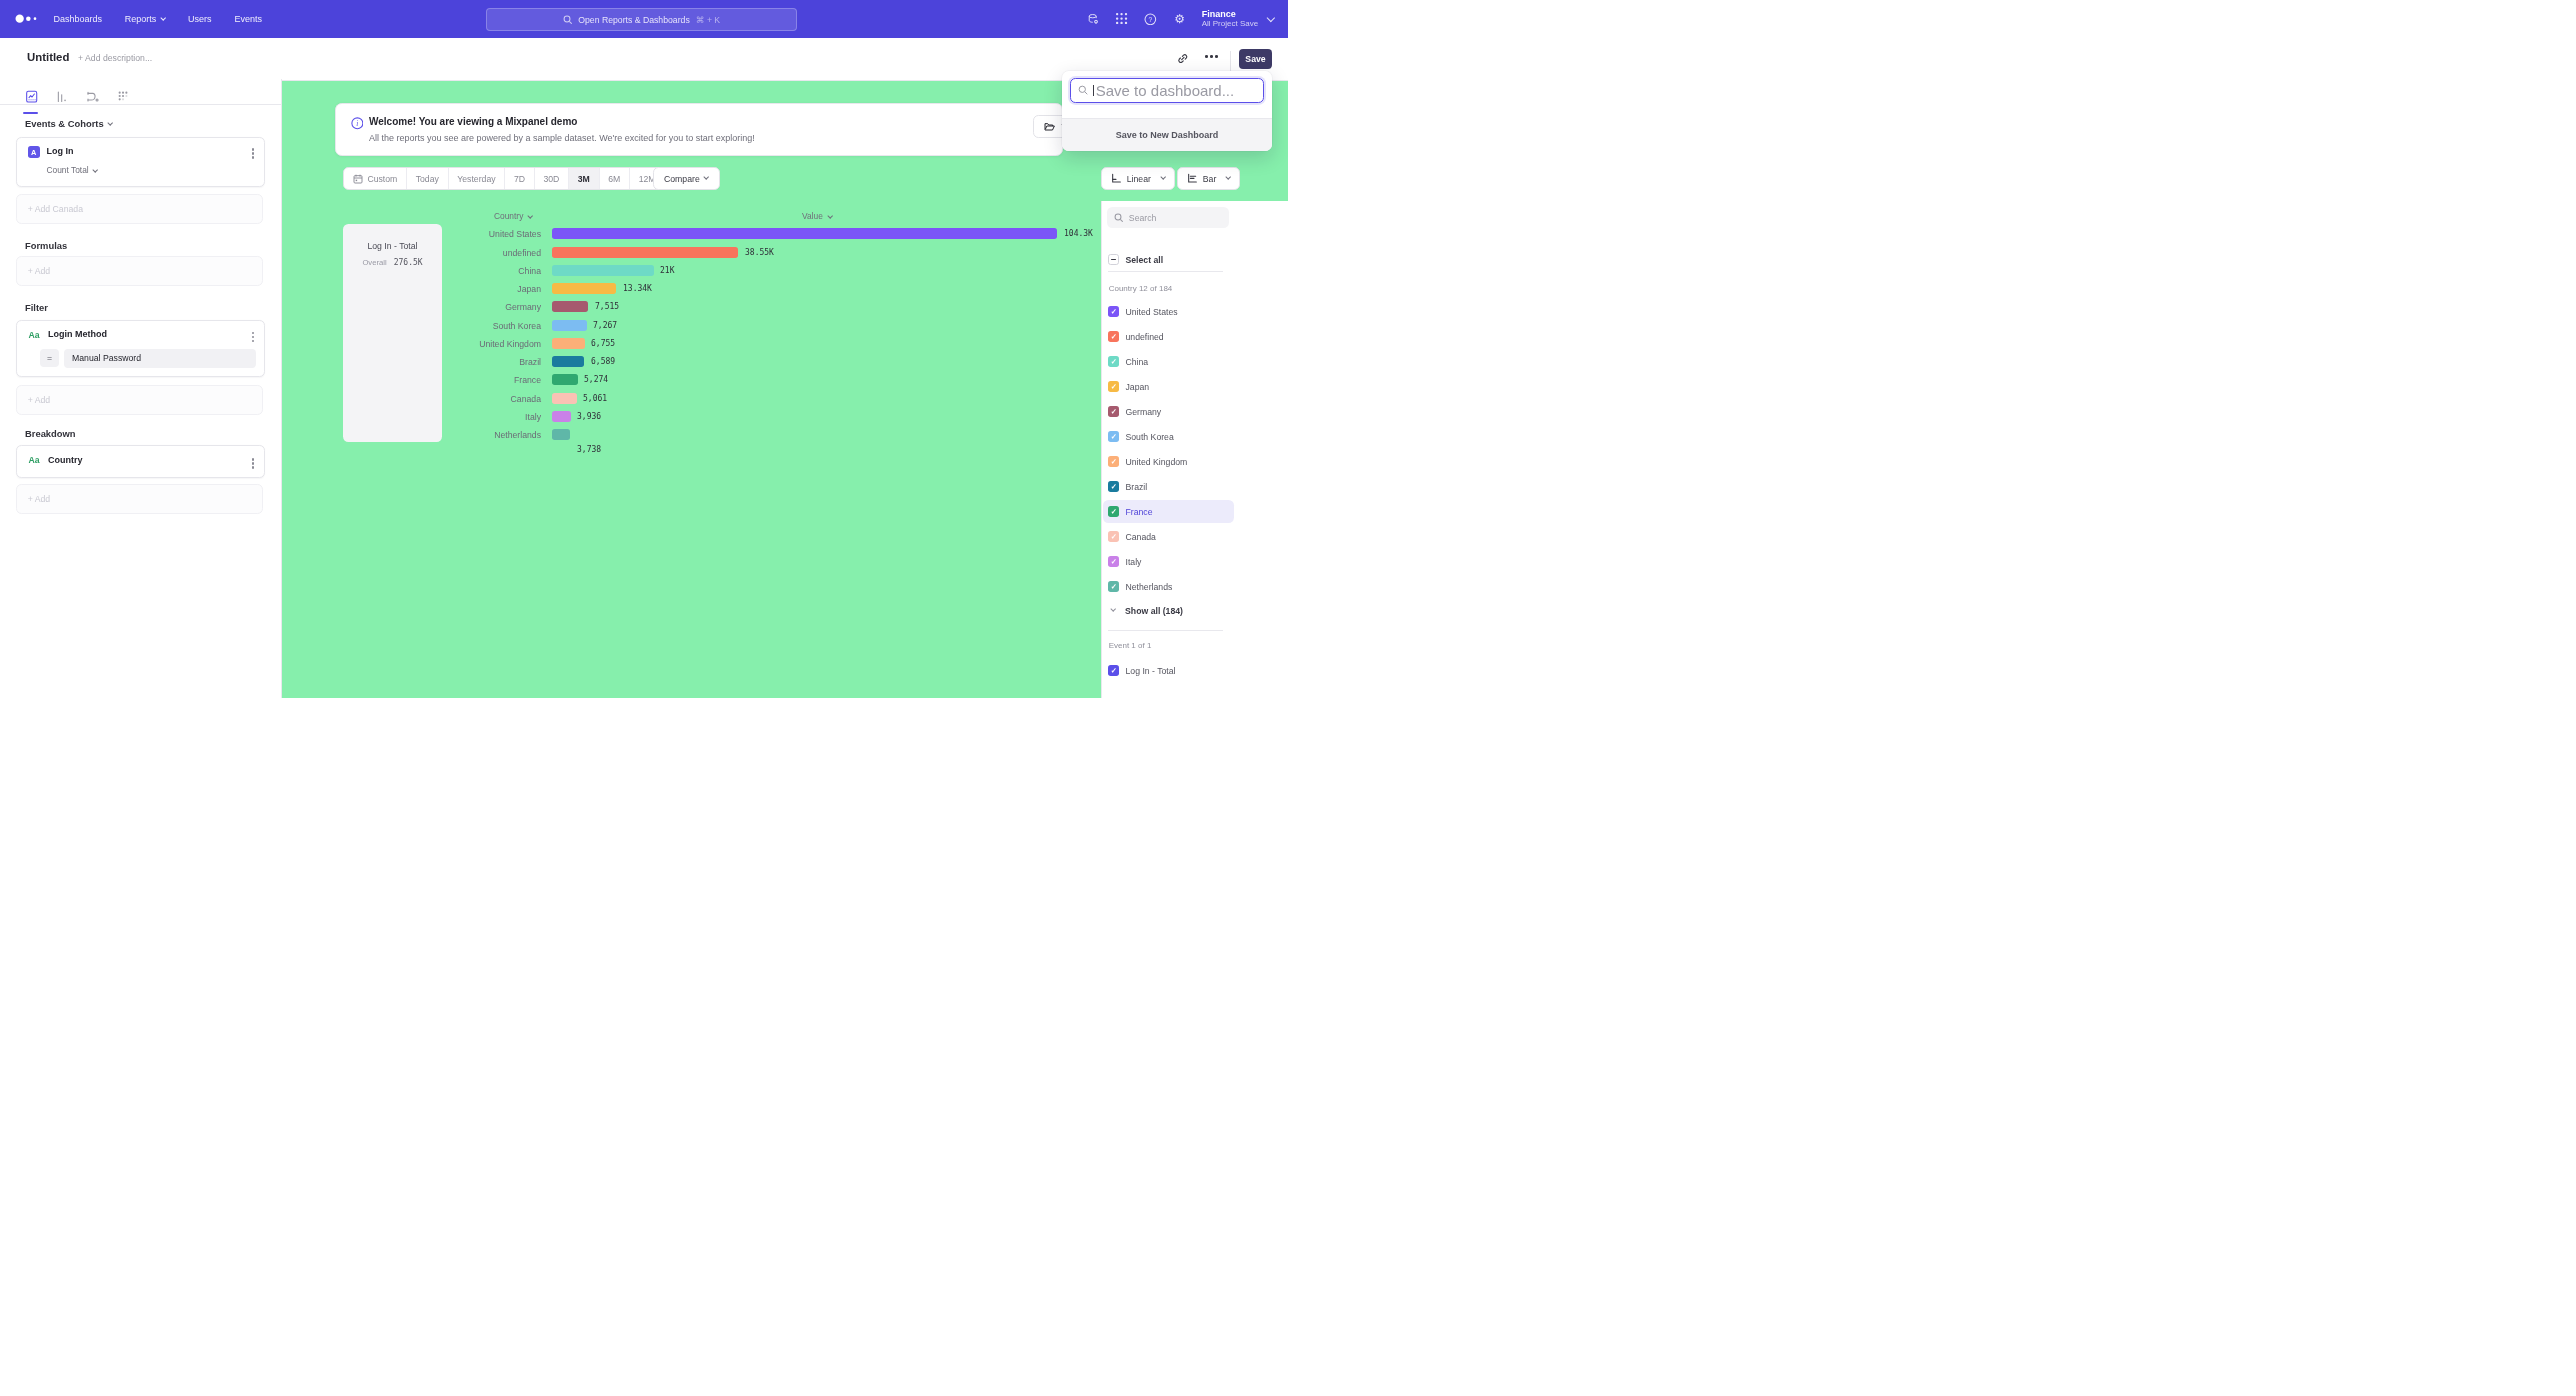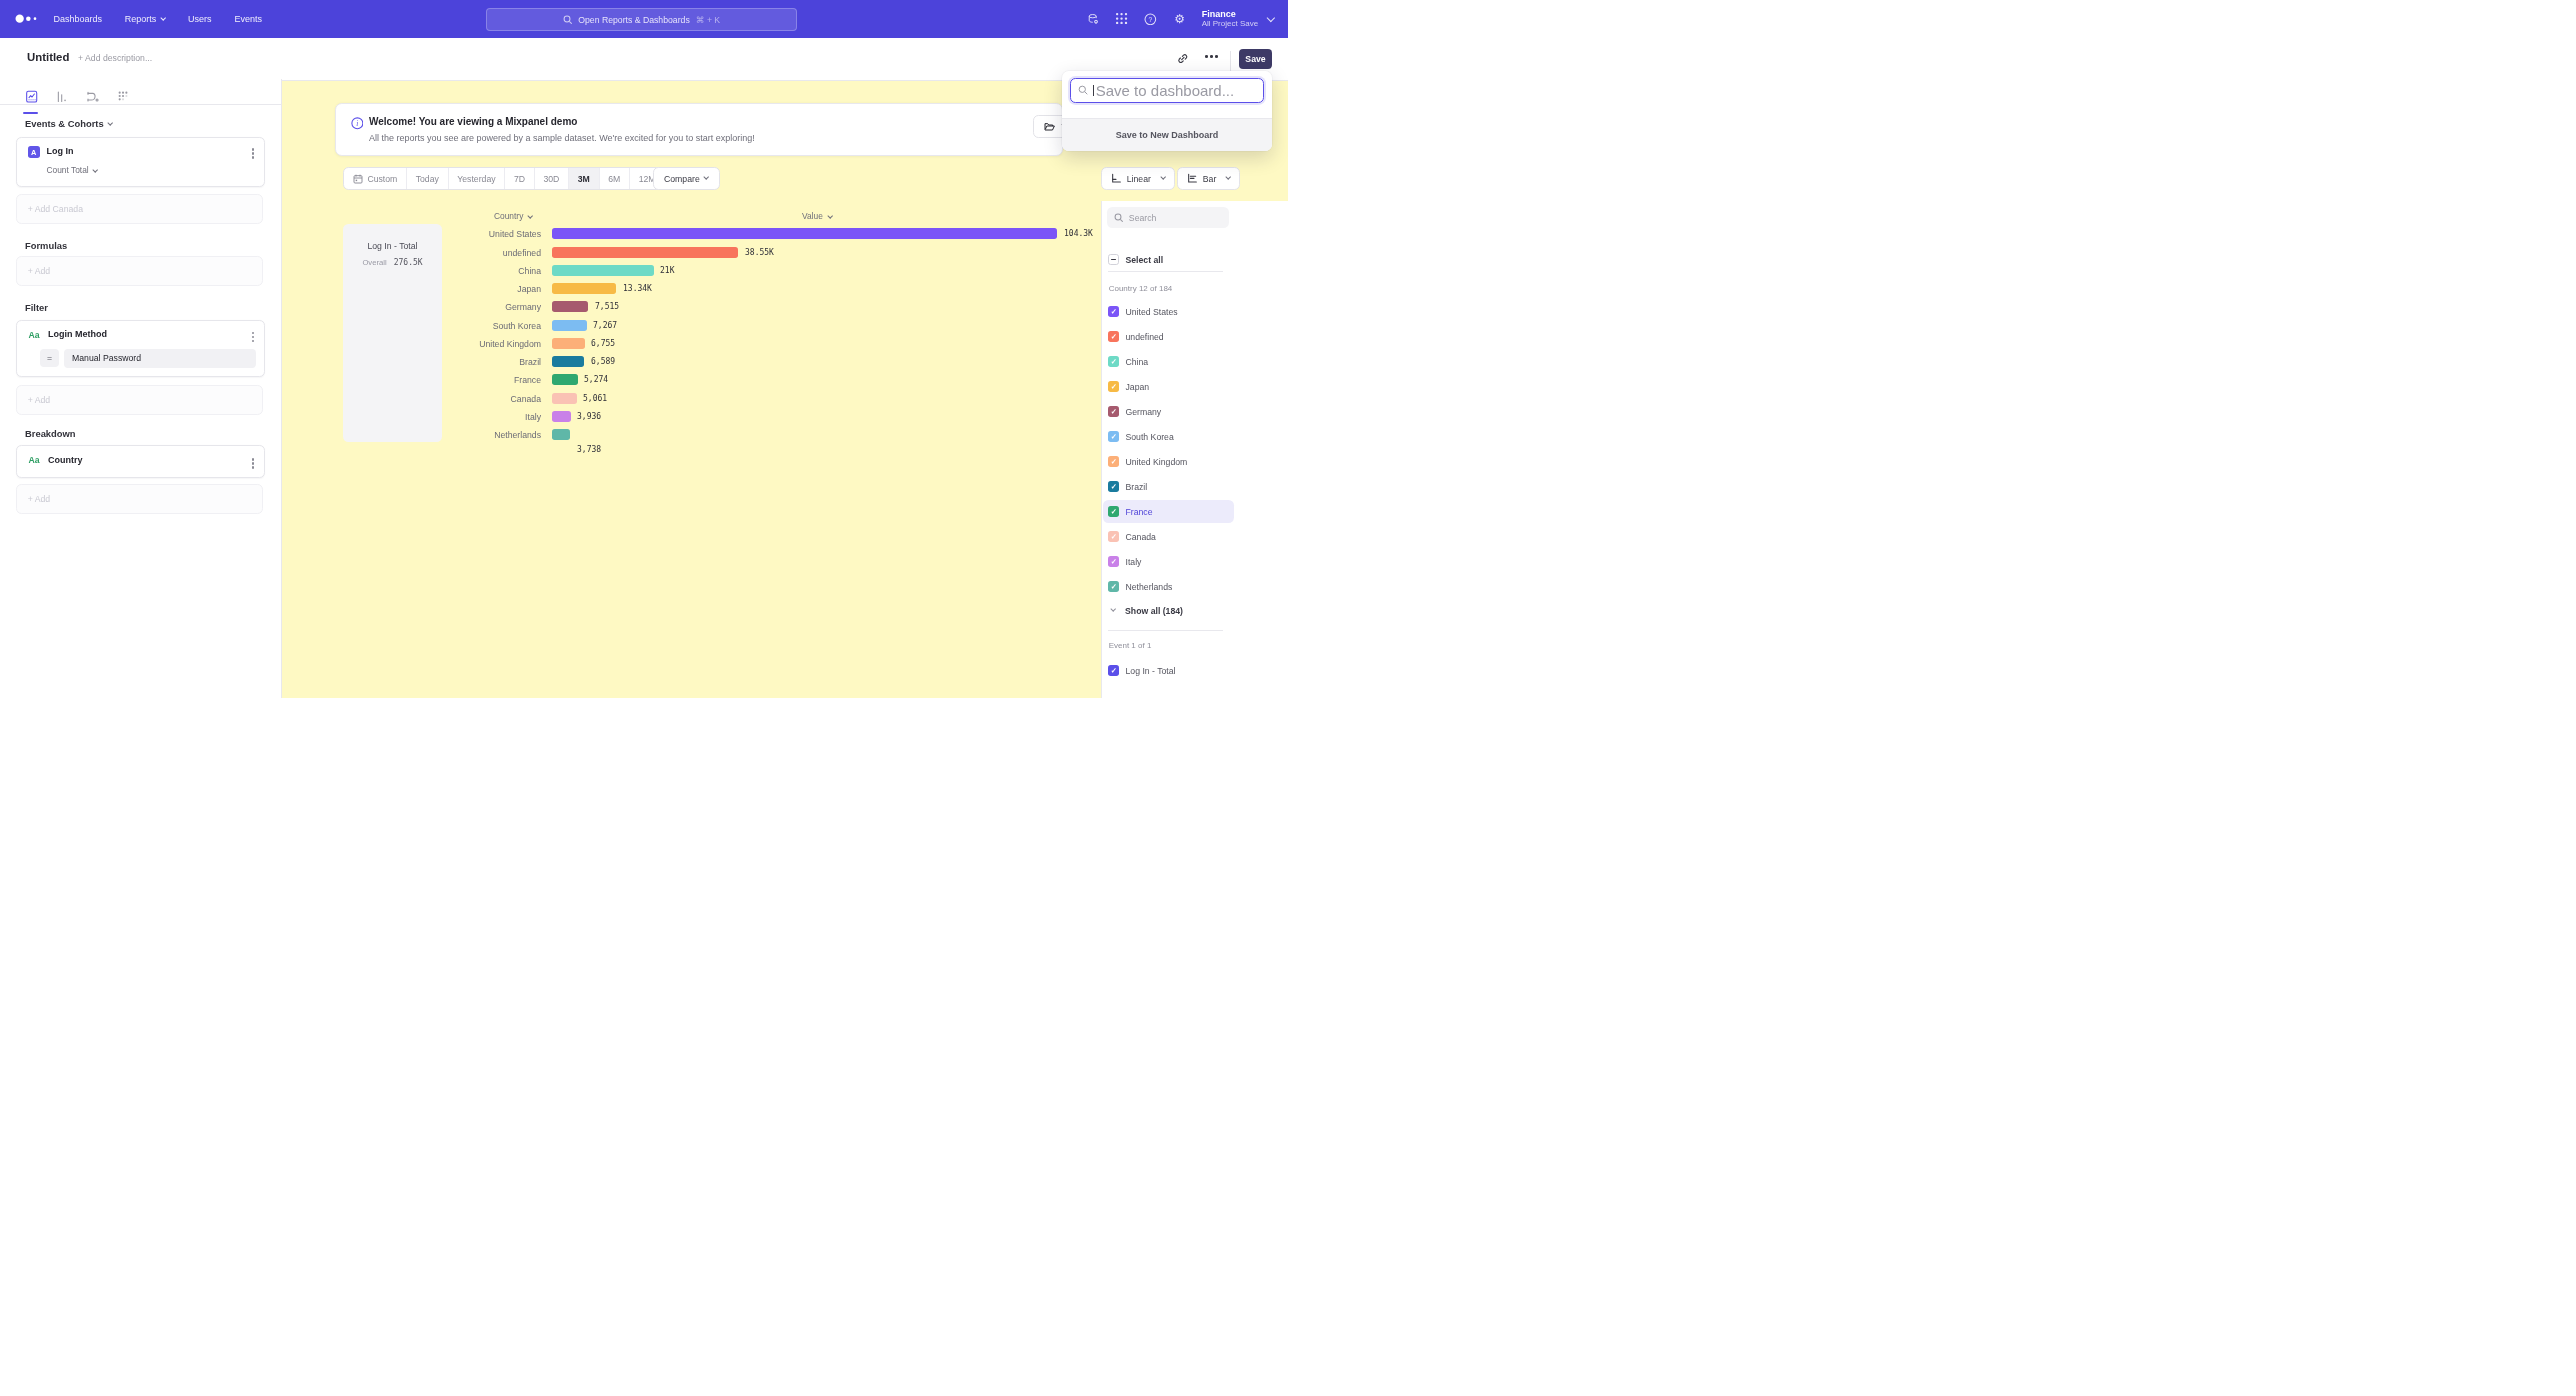--- a/index.html
+++ b/index.html
@@ -1,17 +1,17 @@
 <!DOCTYPE html>
 <html style="font-size:10.7px"><head>
 <meta charset="utf-8">
 <style>
   html,body{margin:0;padding:0;background:#fff;}
   #app{position:relative;width:1288px;height:698px;overflow:hidden;
-       font-family:"Liberation Sans",sans-serif;color:#2f2f38;background:#fef9c3;}
+       font-family:"Liberation Sans",sans-serif;color:#2f2f38;background:#86efac;}
   .abs{position:absolute;}
   .mono{font-family:"DejaVu Sans Mono",monospace;}
   
   .cv{display:inline-block;width:4.7px;height:4.7px;border-right:1.1px solid currentColor;
       border-bottom:1.1px solid currentColor;transform:rotate(45deg) translate(-0.7px,-0.7px);
       margin-left:4.7px;vertical-align:middle;}
   .cv.sm{width:3.4px;height:3.4px;}
   
   #nav{left:0;top:0;width:1288px;height:38px;}
   .nav-item{color:#efedfd;font-size:9px;font-weight:500;padding:0 11.4px;height:38px;

